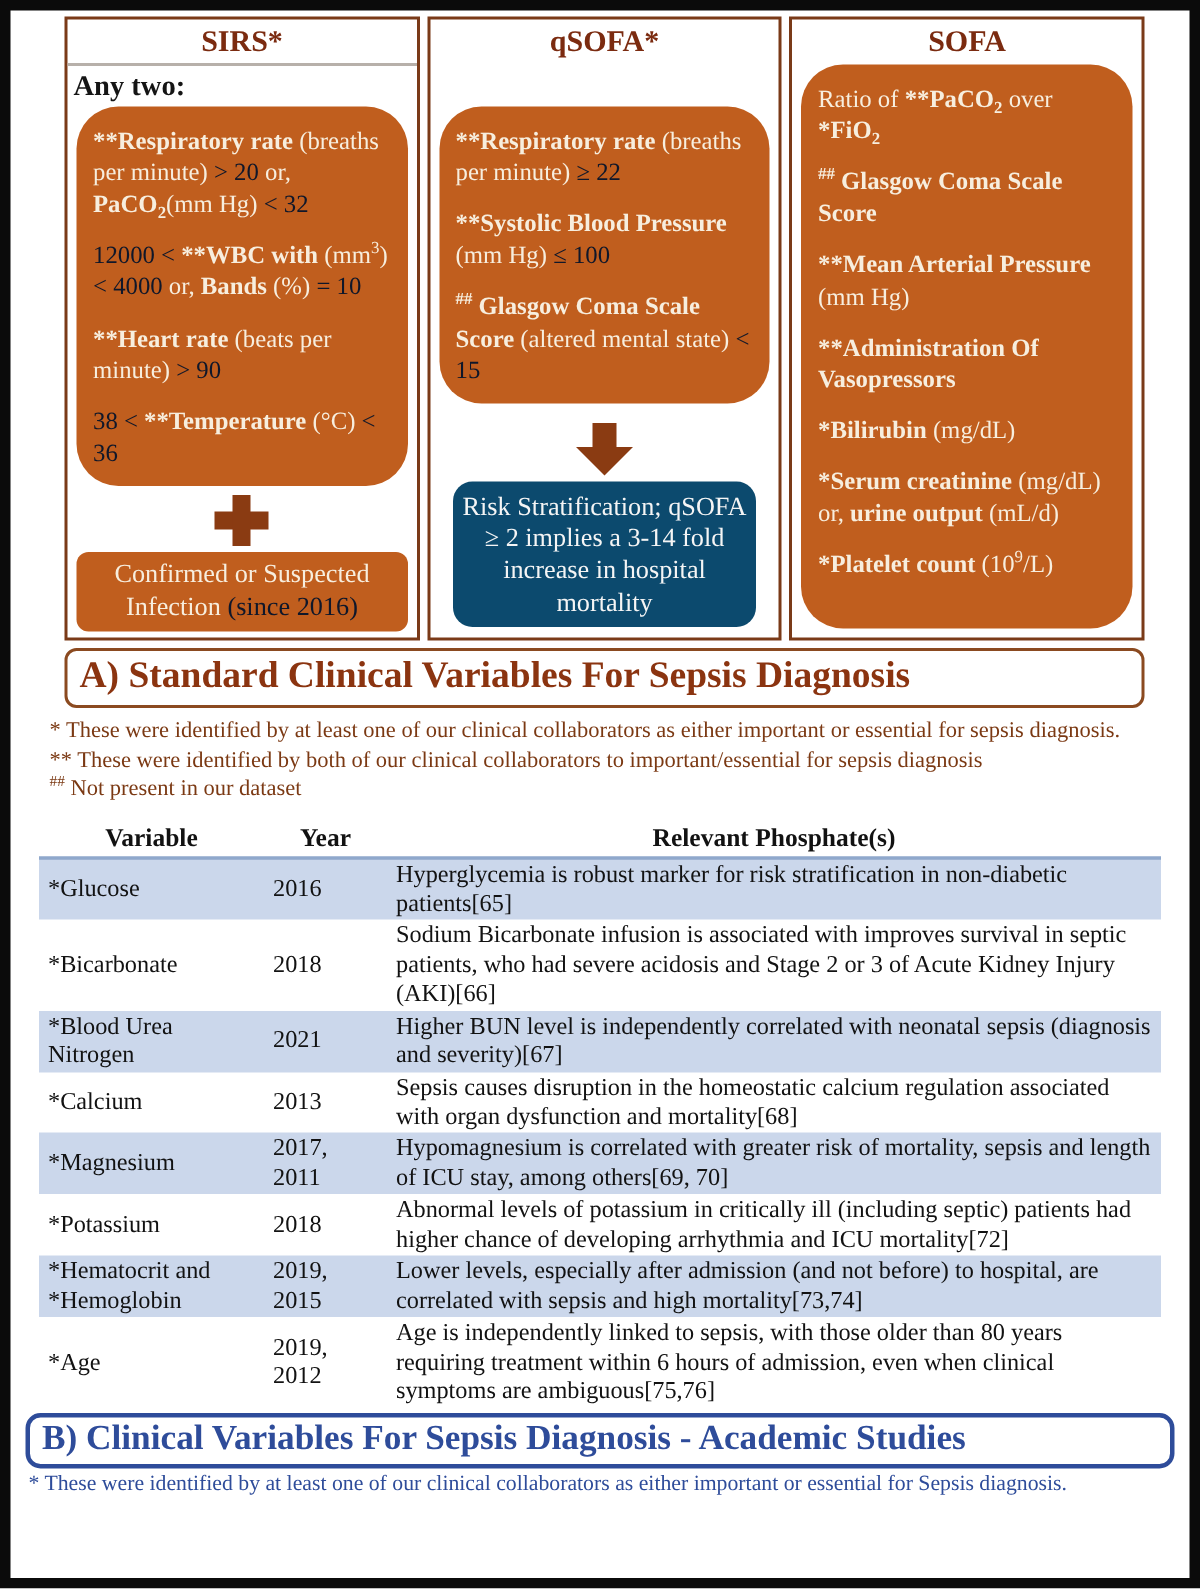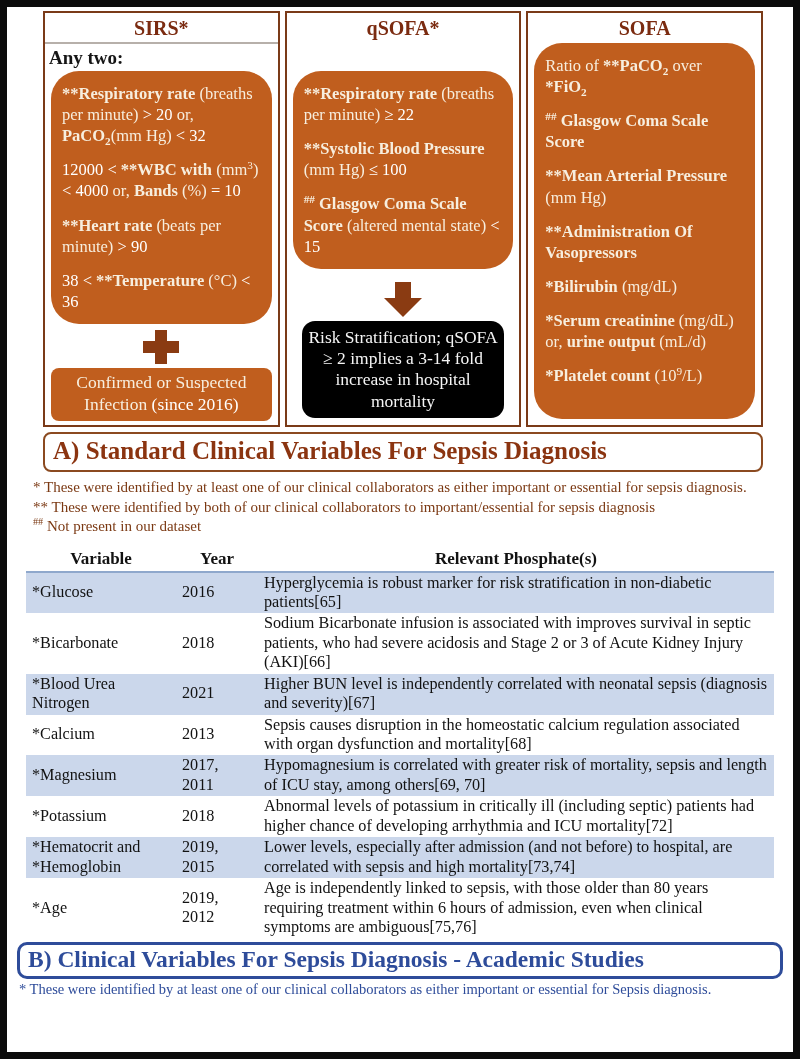--- a/index.html
+++ b/index.html
@@ -11,33 +11,33 @@
   
   .columns{display:flex;gap:5px;margin:4px 30px 0 36px;height:416px;}
   .panel{flex:1;border:2px solid #7a3a18;background:#fff;display:flex;flex-direction:column;min-width:0;}
   .panel-title{margin:0;padding:4px 0 2px;text-align:center;font-size:20px;font-weight:bold;color:#7b2b10;}
   .panel-sirs .panel-title{border-bottom:2px solid #b7b0aa;}
   .pre-note{font-weight:bold;color:#151515;font-size:19px;padding:3px 4px 1px;}
   .orange-box{background:#c05e1e;color:#f7eede;border-radius:28px;padding:12px 11px;margin:1px 6px;font-size:16.5px;line-height:1.28;}
   .orange-box .line{margin:0 0 13px;}
   .orange-box .line:last-child{margin-bottom:0;}
   .rt-b{font-weight:bold;}
-  .rt-y{color:#ffffff;}
+  .rt-y{color:#0f172a;}
   sup,sub{font-size:68%;line-height:0;}
   .sirs-main{flex:1;}
   .plus-wrap{padding:5px 0 4px;}
   .plus-icon{position:relative;display:block;width:36px;height:34px;margin:0 auto;}
   .plus-icon::before{content:"";position:absolute;left:0;top:11px;width:36px;height:12px;background:#8a3b12;}
   .plus-icon::after{content:"";position:absolute;top:0;left:12px;width:12px;height:34px;background:#8a3b12;}
   .infection-box{border-radius:8px;text-align:center;font-size:17.5px;margin:0 6px 6px;padding:3px 4px 5px;}
   .q-spacer{height:28px;}
   .arrow-wrap{margin:6px auto 4px;display:flex;flex-direction:column;align-items:center;margin-top:auto;}
   .arrow-stem{width:16px;height:16px;background:#8a3b12;}
   .arrow-head{width:0;height:0;border-left:19px solid transparent;border-right:19px solid transparent;border-top:19px solid #8a3b12;}
-  .gray-box{background:#000000;color:#f5f5f5;border-radius:13px;margin:0 15px 7px;padding:6px 4px;text-align:center;font-size:17.5px;line-height:1.22;}
+  .gray-box{background:#0c4a6e;color:#f5f5f5;border-radius:13px;margin:0 15px 7px;padding:6px 4px;text-align:center;font-size:17.5px;line-height:1.22;}
   .sofa-main{flex:1;margin-bottom:6px;}
   
   .section-bar{box-sizing:border-box;font-weight:bold;}
   .bar-a{margin:5px 30px 0 36px;border:2px solid #8b4a20;border-radius:8px;color:#8b3410;font-size:25px;line-height:1.2;padding:2px 8px 4px;}
   .footnotes{margin:6px 0 0 26px;color:#7b3913;font-size:15px;line-height:1.3;}
   .footnotes .fn{margin:0;}
   
   table.studies{margin:10px auto 0;width:748px;border-collapse:collapse;font-size:16.2px;color:#121212;}
   table.studies th{font-size:17px;font-weight:bold;border-bottom:2px solid #8fa8cc;padding:2px 4px;}
   table.studies td{padding:1px 6px;line-height:1.2;}

